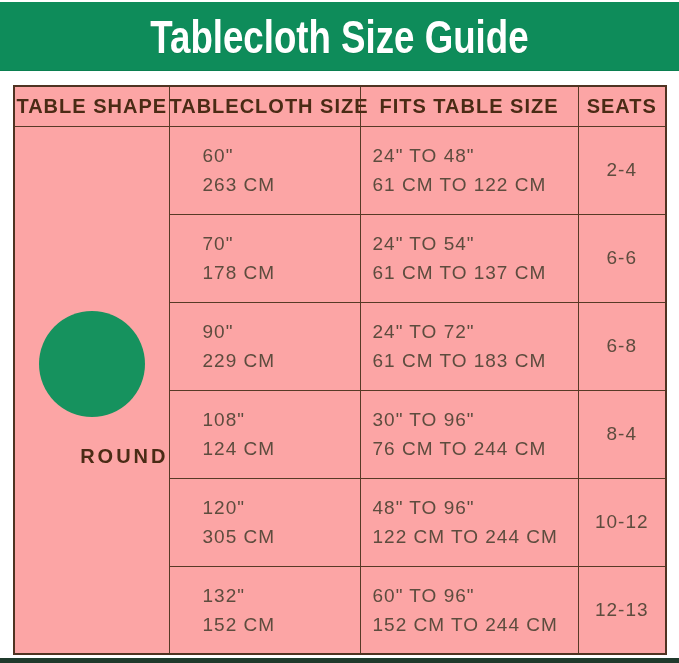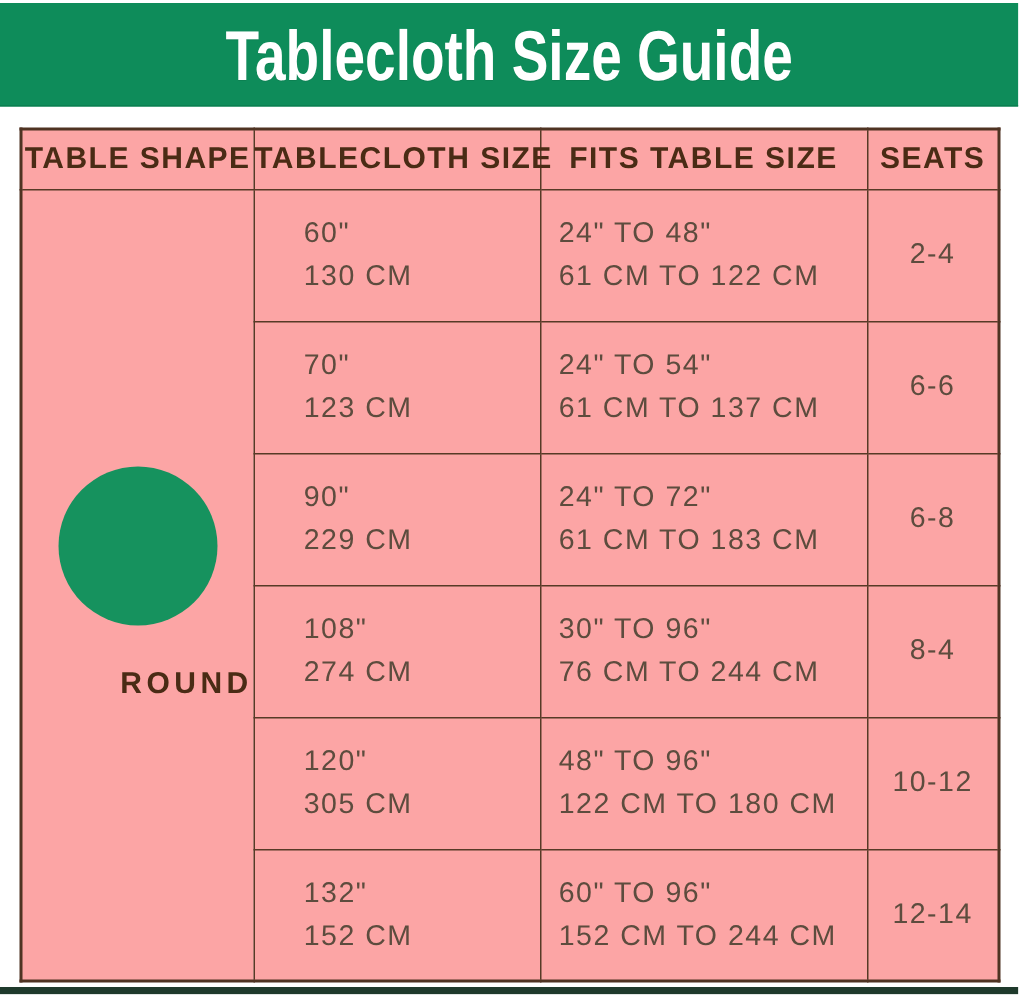--- a/index.html
+++ b/index.html
@@ -114,36 +114,36 @@
     </thead>
     <tbody>
       <tr>
         <td class="shape-cell" rowspan="6">
           <div class="shape-circle"></div>
           <div class="shape-label">ROUND</div>
         </td>
         <td class="col-size">
           <div class="cell-lines">
             <div>60"</div>
-            <div>130 CM</div>
+            <div>263 CM</div>
           </div>
         </td>
         <td class="col-fits">
           <div class="cell-lines">
             <div>24" TO 48"</div>
             <div>61 CM TO 122 CM</div>
           </div>
         </td>
         <td class="col-seats">2-4</td>
       </tr>
       <tr>
         <td class="col-size">
           <div class="cell-lines">
             <div>70"</div>
-            <div>123 CM</div>
+            <div>178 CM</div>
           </div>
         </td>
         <td class="col-fits">
           <div class="cell-lines">
             <div>24" TO 54"</div>
             <div>61 CM TO 137 CM</div>
           </div>
         </td>
         <td class="col-seats">6-6</td>
       </tr>
@@ -159,58 +159,58 @@
             <div>24" TO 72"</div>
             <div>61 CM TO 183 CM</div>
           </div>
         </td>
         <td class="col-seats">6-8</td>
       </tr>
       <tr>
         <td class="col-size">
           <div class="cell-lines">
             <div>108"</div>
-            <div>274 CM</div>
+            <div>124 CM</div>
           </div>
         </td>
         <td class="col-fits">
           <div class="cell-lines">
             <div>30" TO 96"</div>
             <div>76 CM TO 244 CM</div>
           </div>
         </td>
         <td class="col-seats">8-4</td>
       </tr>
       <tr>
         <td class="col-size">
           <div class="cell-lines">
             <div>120"</div>
             <div>305 CM</div>
           </div>
         </td>
         <td class="col-fits">
           <div class="cell-lines">
             <div>48" TO 96"</div>
-            <div>122 CM TO 180 CM</div>
+            <div>122 CM TO 244 CM</div>
           </div>
         </td>
         <td class="col-seats">10-12</td>
       </tr>
       <tr>
         <td class="col-size">
           <div class="cell-lines">
             <div>132"</div>
             <div>152 CM</div>
           </div>
         </td>
         <td class="col-fits">
           <div class="cell-lines">
             <div>60" TO 96"</div>
             <div>152 CM TO 244 CM</div>
           </div>
         </td>
-        <td class="col-seats">12-14</td>
+        <td class="col-seats">12-13</td>
       </tr>
     </tbody>
   </table>
 
   <div class="bottom-bar"></div>
 </div>
 
 </body></html>

